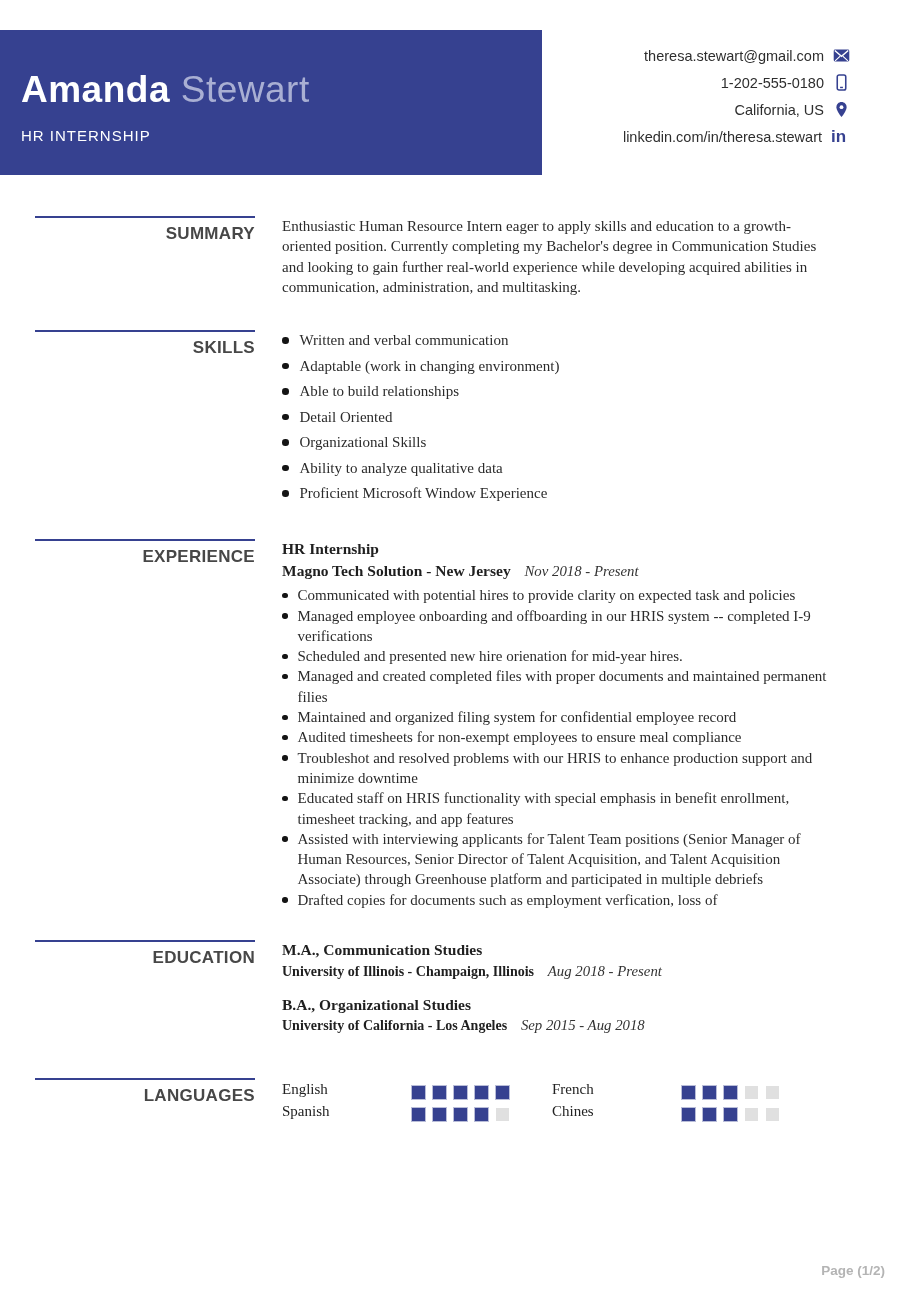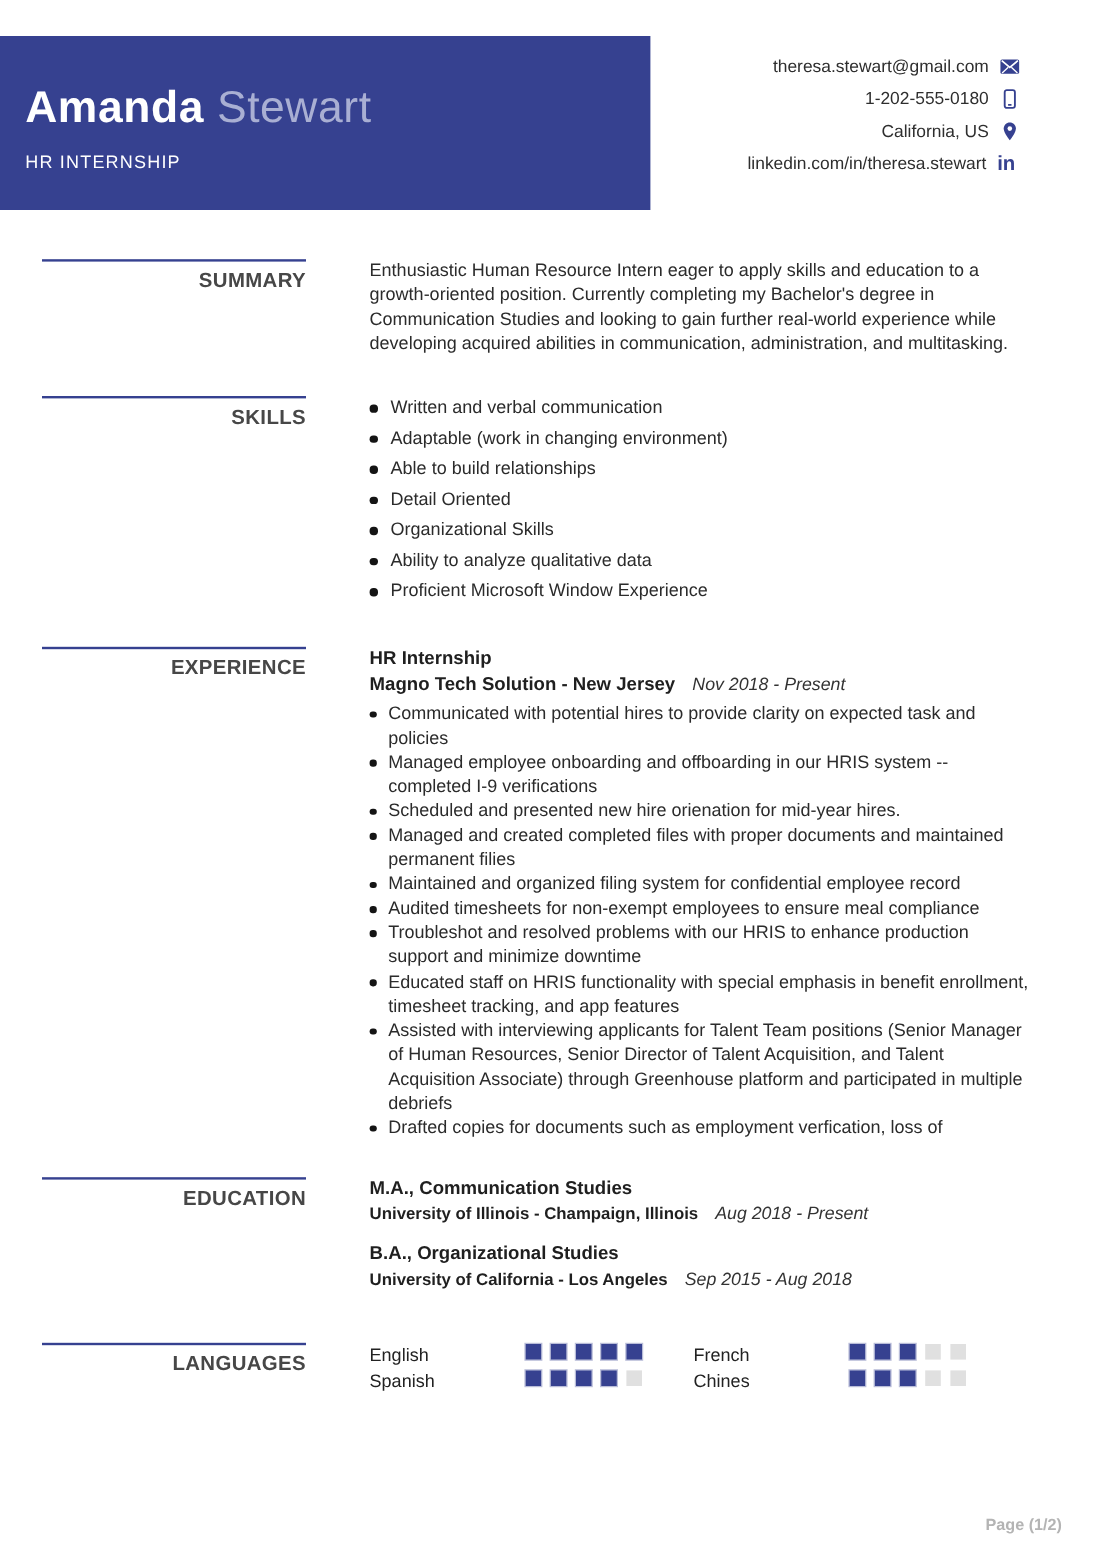--- a/index.html
+++ b/index.html
@@ -27,21 +27,21 @@
   .contact-icon{width:17px;height:17px;flex:0 0 auto;color:var(--accent);display:inline-flex;}
   .contact-icon svg{width:17px;height:17px;}
   .li-logo{font-weight:bold;color:var(--accent);font-size:17px;line-height:17px;width:19px;text-align:left;}
 
   
   main{position:absolute;top:0;left:0;width:913px;}
   .section{display:flex;align-items:flex-start;}
   .label-col{flex:0 0 255px;padding-left:35px;}
   .rule{border-top:2.5px solid var(--accent);height:0;margin-bottom:6px;}
   .section-label{text-align:right;font-size:17px;font-weight:bold;color:#474747;letter-spacing:.3px;}
-  .content-col{margin-left:53px;width:552px;font-size:15px;color:#2b2b2b;line-height:20.3px;}
+  .content-col{margin-left:27px;width:552px;font-size:15px;color:#2b2b2b;line-height:20.3px;font-family:Liberation Serif, serif;}
 
   #section-summary{margin-top:216px;}
   #section-skills{margin-top:33px;}
   #section-experience{margin-top:30px;}
   #section-education{margin-top:30px;}
   #section-languages{margin-top:29px;}
 
   
   .skills-list{list-style:none;}
   .skills-list li{display:flex;gap:11px;margin-bottom:5.5px;line-height:20px;}
@@ -56,21 +56,21 @@
   .exp-bullets .dot{width:5.5px;height:5.5px;margin-top:7.5px;}
 
   
   .edu-item{margin-bottom:12px;line-height:20.8px;}
   .edu-degree{font-weight:bold;font-size:15.5px;color:#1f1f1f;}
   .edu-school{font-weight:bold;font-size:14px;color:#1f1f1f;}
 
   
   .lang-grid{display:grid;grid-auto-flow:column;grid-template-rows:repeat(2,22px);
     grid-template-columns:270px 270px;align-items:center;}
-  .lang-item{display:flex;align-items:flex-start;}
+  .lang-item{display:flex;align-items:flex-end;}
   .lang-name{flex:0 0 130px;font-size:15px;color:#222;}
   .lang-squares{display:inline-flex;gap:8px;}
   .sq{width:13px;height:13px;display:inline-block;}
   .sq-on{background:var(--accent);outline:1px solid rgba(54,65,144,.35);}
   .sq-off{background:var(--square-empty);}
 
   
   .footer{position:absolute;top:1263px;right:28px;font-size:13.5px;font-weight:bold;color:var(--footer-text);}
 </style>
 </head>

